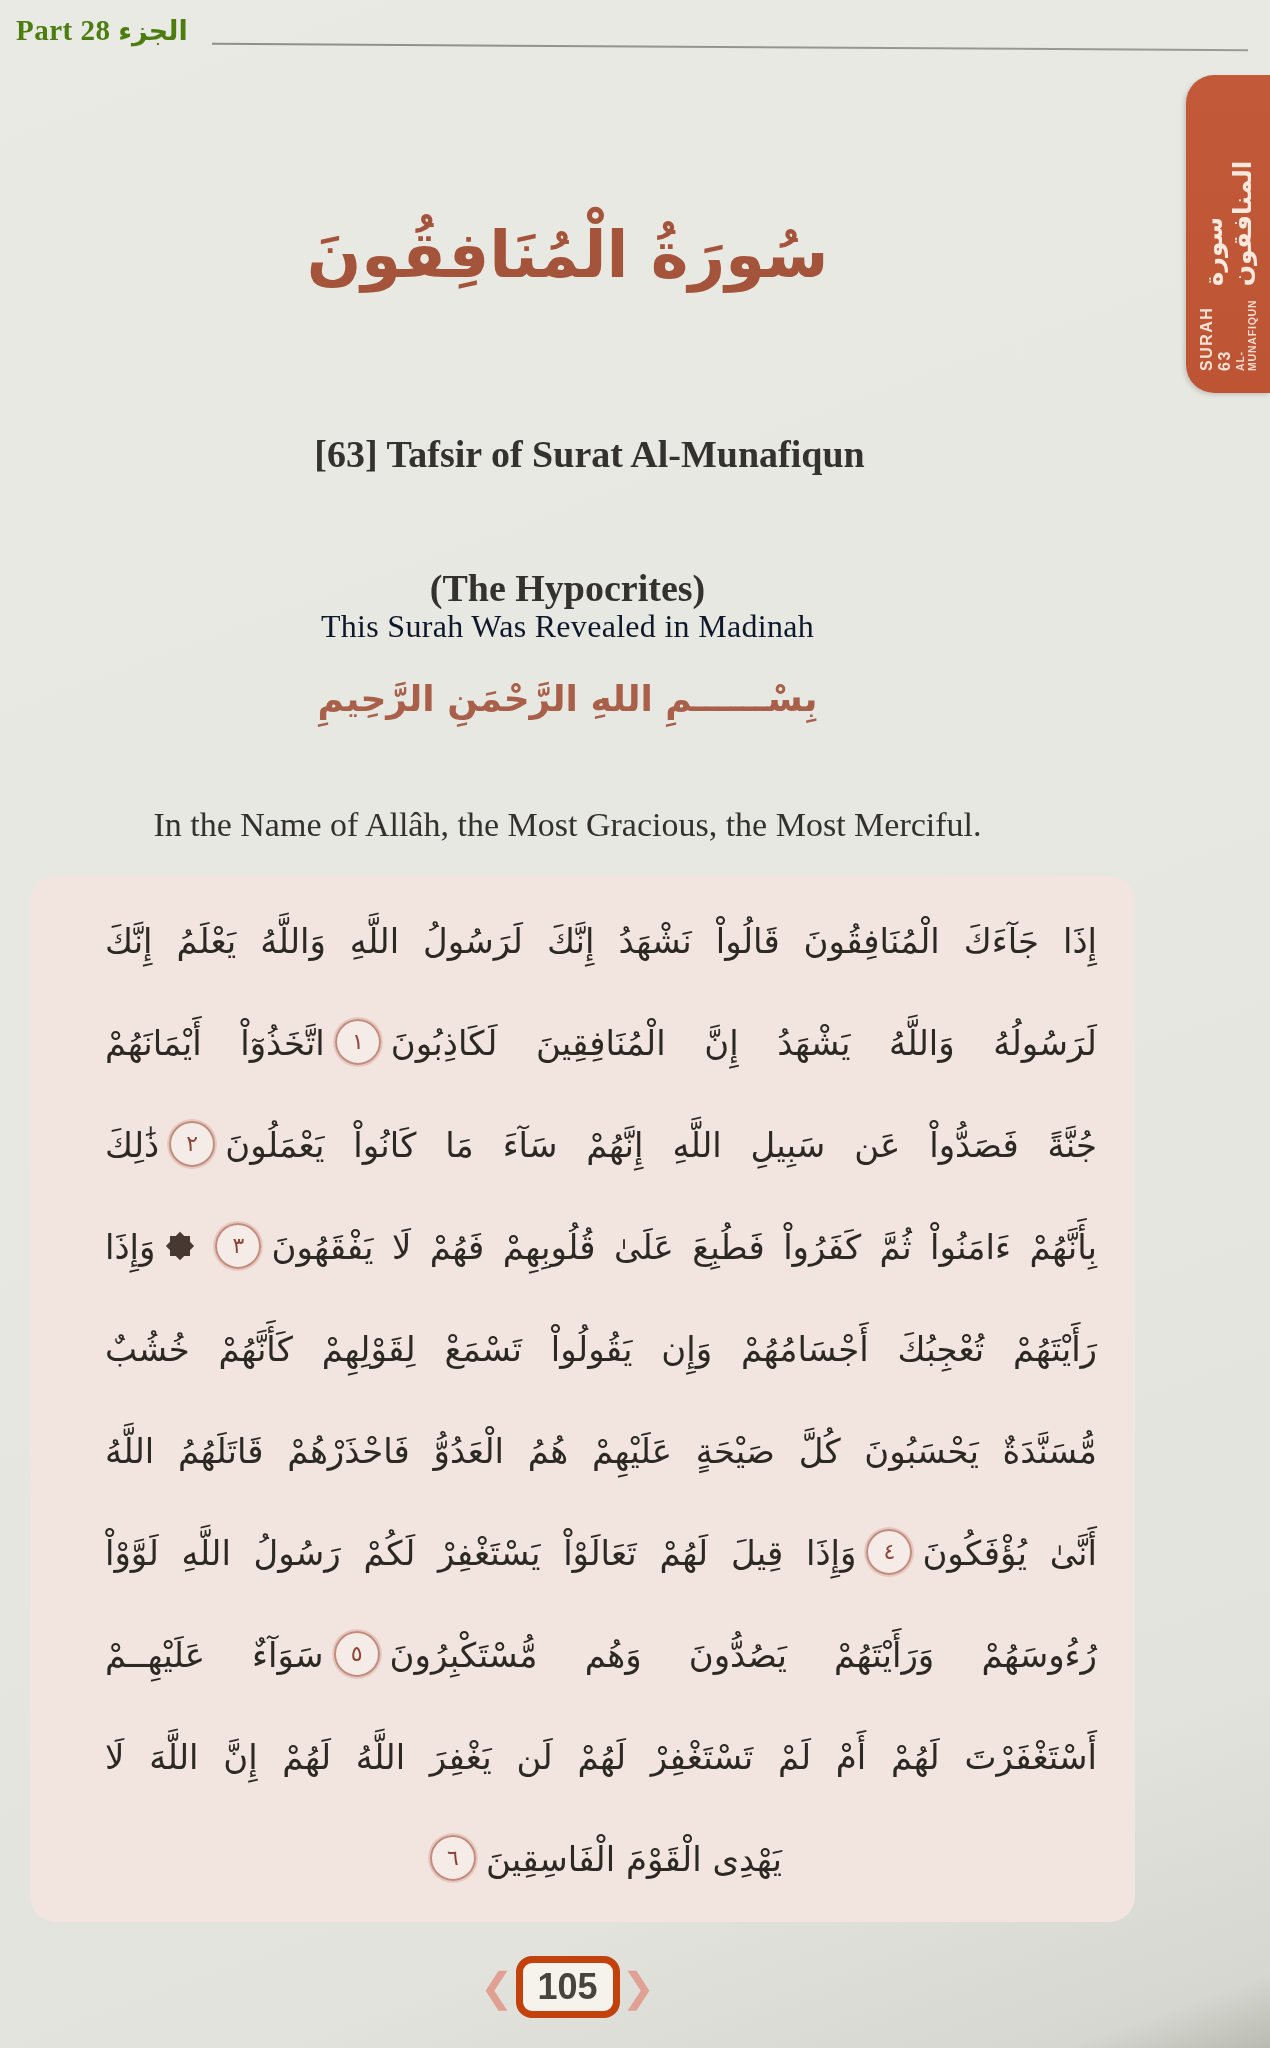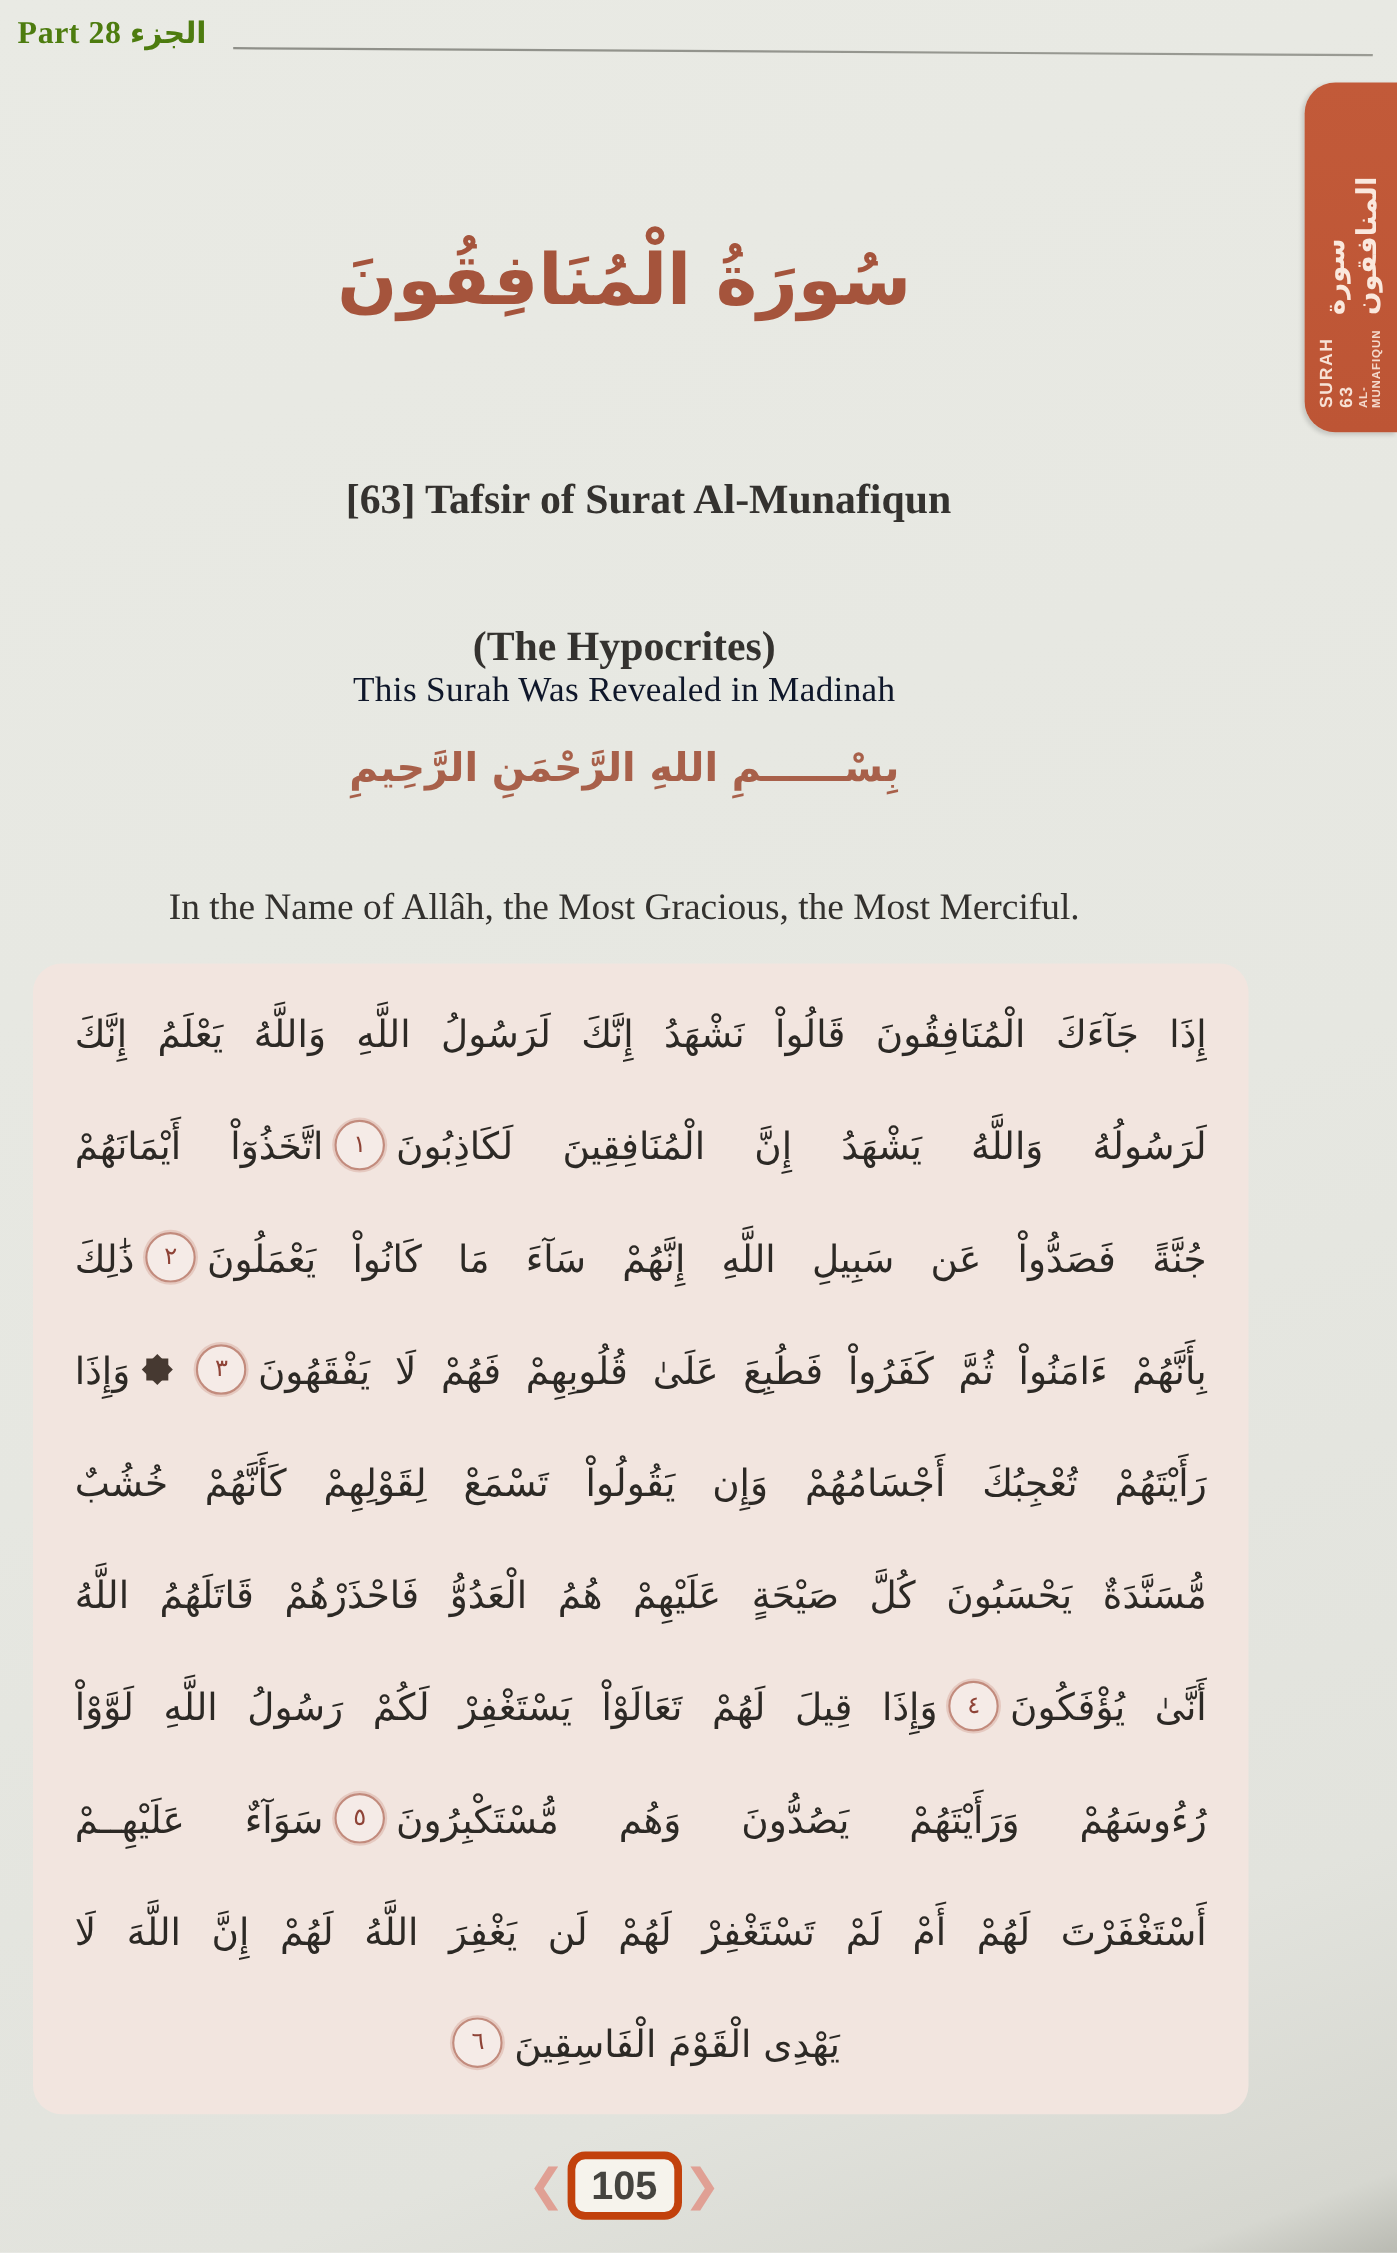--- a/index.html
+++ b/index.html
@@ -43,21 +43,21 @@
   .bismillah{top:678px;font-family:"DejaVu Sans",sans-serif;font-size:36px;
        font-weight:bold;color:#a8604a;direction:rtl;}
   .bismillah-en{top:806px;font-family:"Liberation Serif",serif;font-size:34px;color:#33312e;}
 
   
   .quran-box{position:absolute;left:30px;top:876px;width:1105px;height:1046px;
        background:#f2e5df;border-radius:26px;box-sizing:border-box;
        padding:14px 38px 0 38px;direction:rtl;overflow:hidden;}
   .qline{font-family:"DejaVu Sans",sans-serif;font-size:34px;color:#2c2925;
        line-height:102px;text-align:justify;text-align-last:justify;
-       height:102px;white-space:normal;font-weight:500;}
+       height:102px;white-space:normal;font-weight:500;margin-left:37px;}
   .qline.center{text-align:center;text-align-last:center;}
   .verse-medallion{display:inline-flex;align-items:center;justify-content:center;
        width:42px;height:42px;border:2px solid #c28b7d;border-radius:50%;
        box-shadow:0 0 0 2px rgba(205,150,136,.35);color:#8e4337;font-size:22px;
        vertical-align:middle;margin:0 10px;line-height:1;position:relative;top:-4px;
        background:rgba(255,255,255,.25);}
   .hizb{display:inline-block;width:30px;height:30px;position:relative;
        vertical-align:middle;margin:0 10px;top:-4px;}
   .hizb::before,.hizb::after{content:"";position:absolute;inset:5px;background:#463931;}
   .hizb::after{transform:rotate(45deg);}

